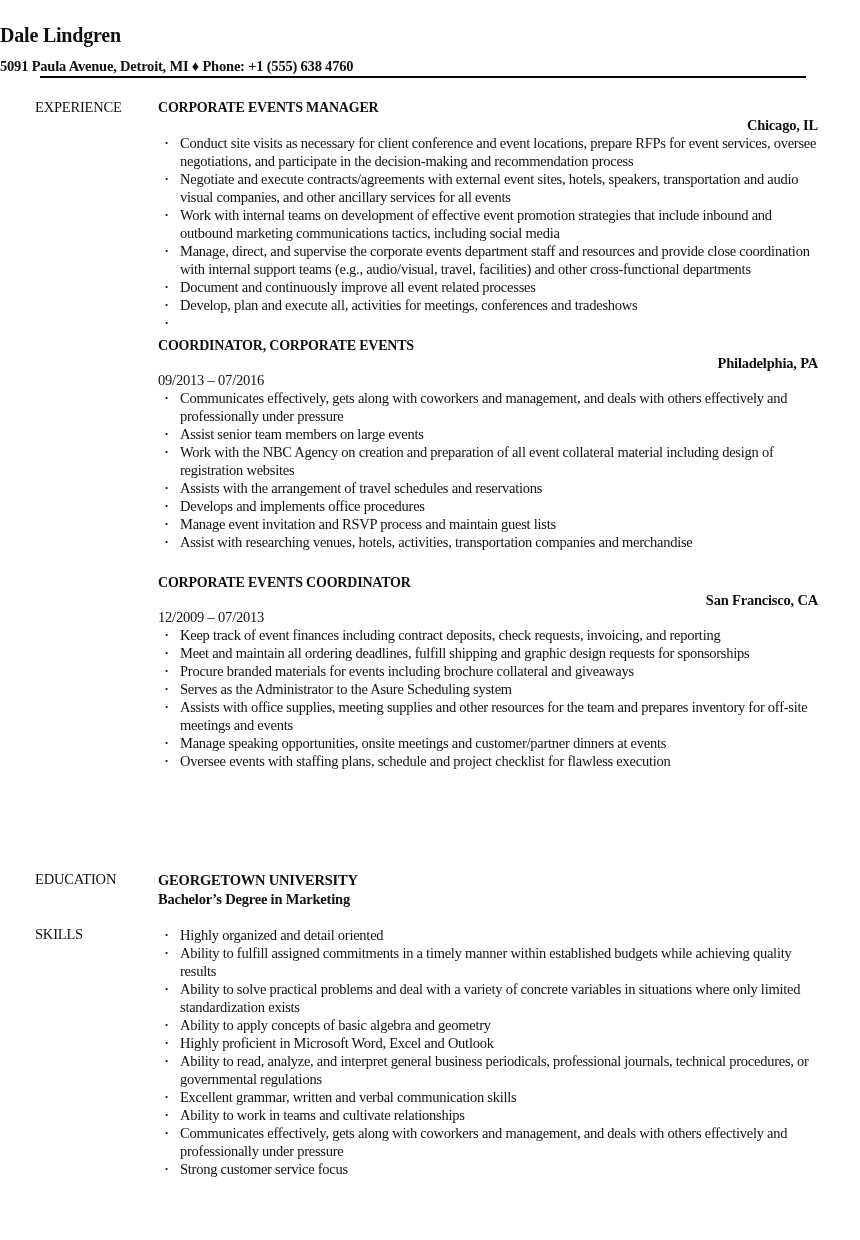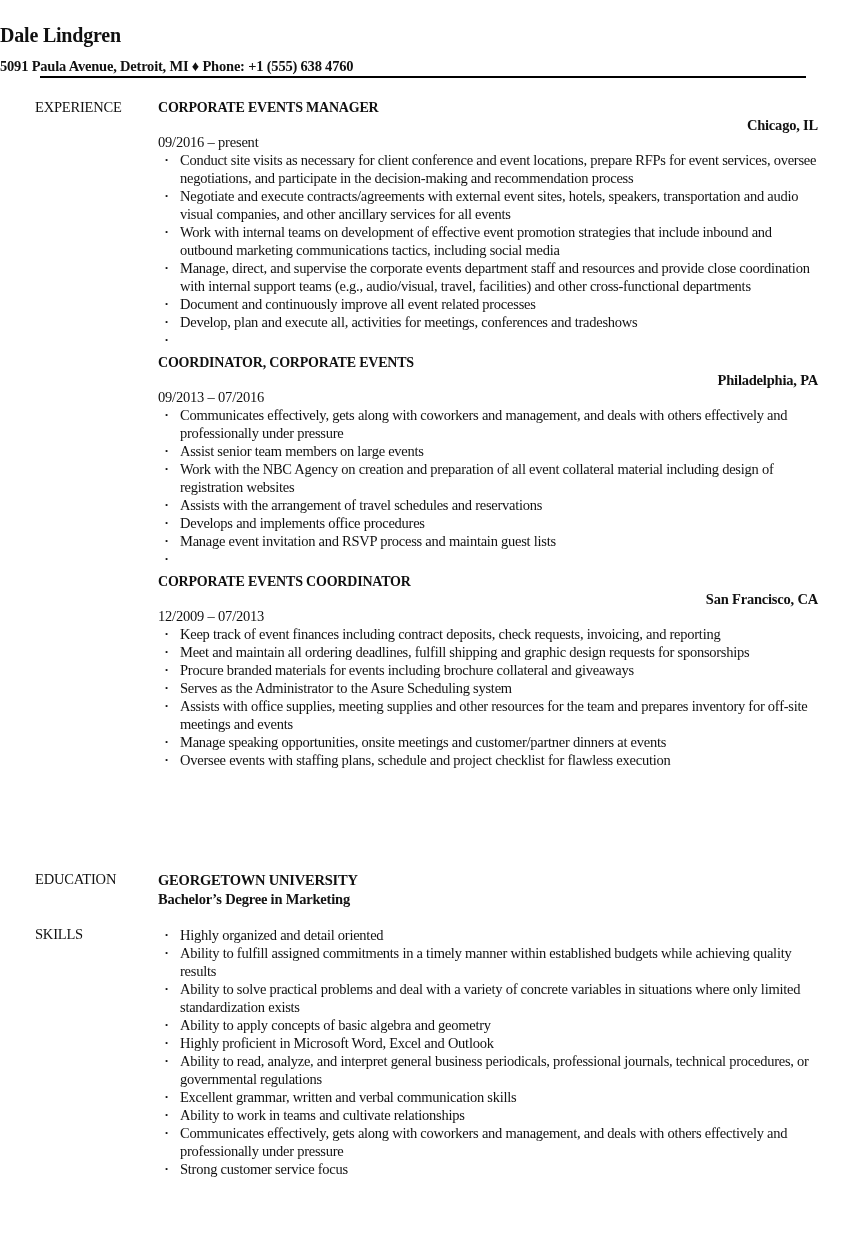--- a/index.html
+++ b/index.html
@@ -48,21 +48,20 @@
 <div class="name">Dale Lindgren</div>
 <div class="contact">5091 Paula Avenue, Detroit, MI ♦ Phone: +1 (555) 638 4760</div>
 <div class="rule"></div>
 
 <div class="section" style="top:99px;">
   <div class="section-label">EXPERIENCE</div>
   <div class="section-body" id="experience-body">
       <div class="job">
         <div class="job-title">CORPORATE EVENTS MANAGER</div>
         <div class="job-loc">Chicago, IL</div>
-        <div class="job-dates">09/2016 – present</div>
         <ul>
           <li><span class="bullet">•</span><span>Conduct site visits as necessary for client conference and event locations, prepare RFPs for event services, oversee negotiations, and participate in the decision-making and recommendation process</span></li>
           <li><span class="bullet">•</span><span>Negotiate and execute contracts/agreements with external event sites, hotels, speakers, transportation and audio visual companies, and other ancillary services for all events</span></li>
           <li><span class="bullet">•</span><span>Work with internal teams on development of effective event promotion strategies that include inbound and outbound marketing communications tactics, including social media</span></li>
           <li><span class="bullet">•</span><span>Manage, direct, and supervise the corporate events department staff and resources and provide close coordination with internal support teams (e.g., audio/visual, travel, facilities) and other cross-functional departments</span></li>
           <li><span class="bullet">•</span><span>Document and continuously improve all event related processes</span></li>
           <li><span class="bullet">•</span><span>Develop, plan and execute all, activities for meetings, conferences and tradeshows</span></li>
           <li><span class="bullet">•</span></li>
         </ul>
       </div>
@@ -70,21 +69,21 @@
         <div class="job-title">COORDINATOR, CORPORATE EVENTS</div>
         <div class="job-loc">Philadelphia, PA</div>
         <div class="job-dates">09/2013 – 07/2016</div>
         <ul>
           <li><span class="bullet">•</span><span>Communicates effectively, gets along with coworkers and management, and deals with others effectively and professionally under pressure</span></li>
           <li><span class="bullet">•</span><span>Assist senior team members on large events</span></li>
           <li><span class="bullet">•</span><span>Work with the NBC Agency on creation and preparation of all event collateral material including design of registration websites</span></li>
           <li><span class="bullet">•</span><span>Assists with the arrangement of travel schedules and reservations</span></li>
           <li><span class="bullet">•</span><span>Develops and implements office procedures</span></li>
           <li><span class="bullet">•</span><span>Manage event invitation and RSVP process and maintain guest lists</span></li>
-          <li><span class="bullet">•</span></li>
+          <li><span class="bullet">•</span><span>Assist with researching venues, hotels, activities, transportation companies and merchandise</span></li>
         </ul>
       </div>
       <div class="job">
         <div class="job-title">CORPORATE EVENTS COORDINATOR</div>
         <div class="job-loc">San Francisco, CA</div>
         <div class="job-dates">12/2009 – 07/2013</div>
         <ul>
           <li><span class="bullet">•</span><span>Keep track of event finances including contract deposits, check requests, invoicing, and reporting</span></li>
           <li><span class="bullet">•</span><span>Meet and maintain all ordering deadlines, fulfill shipping and graphic design requests for sponsorships</span></li>
           <li><span class="bullet">•</span><span>Procure branded materials for events including brochure collateral and giveaways</span></li>

